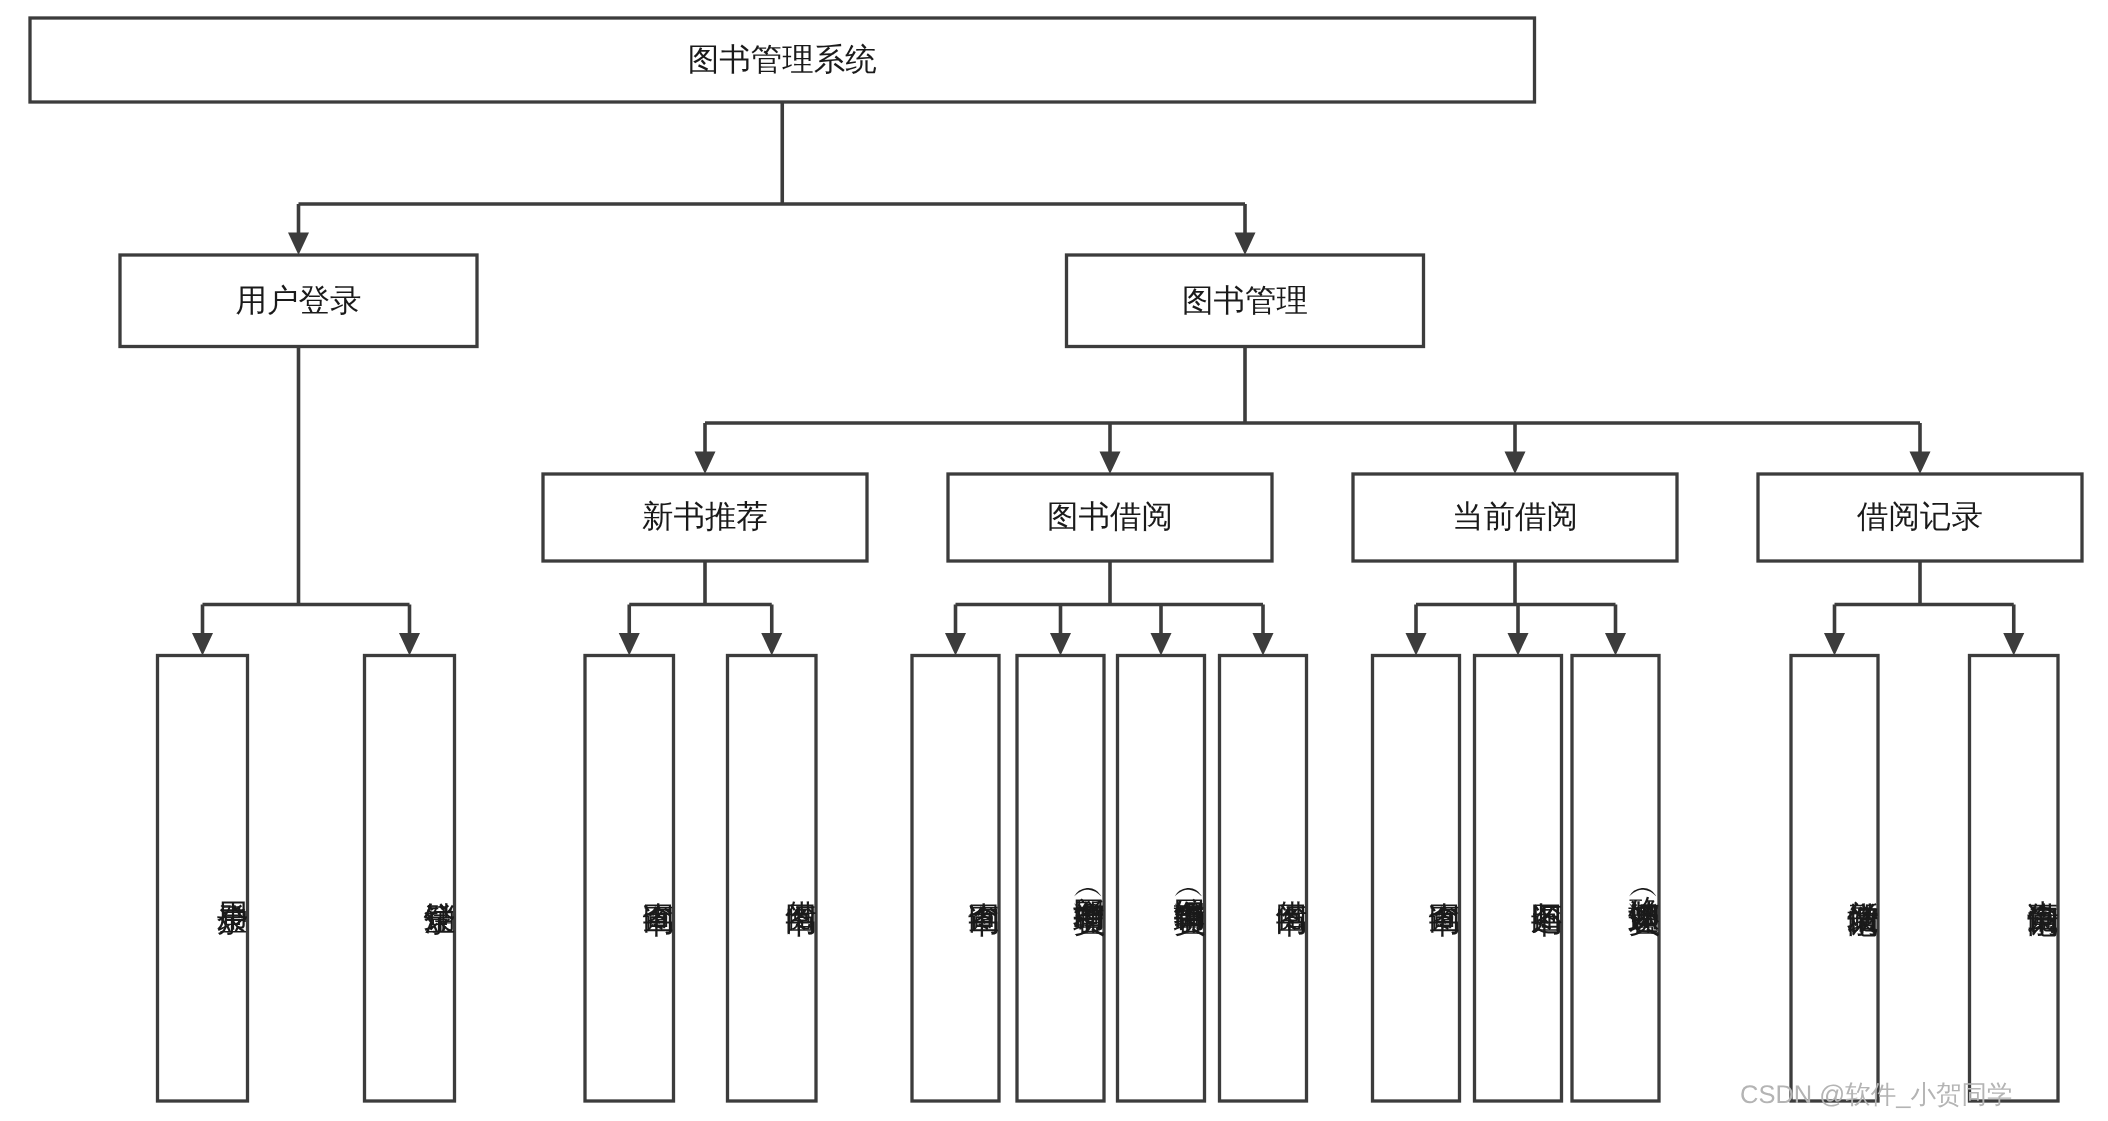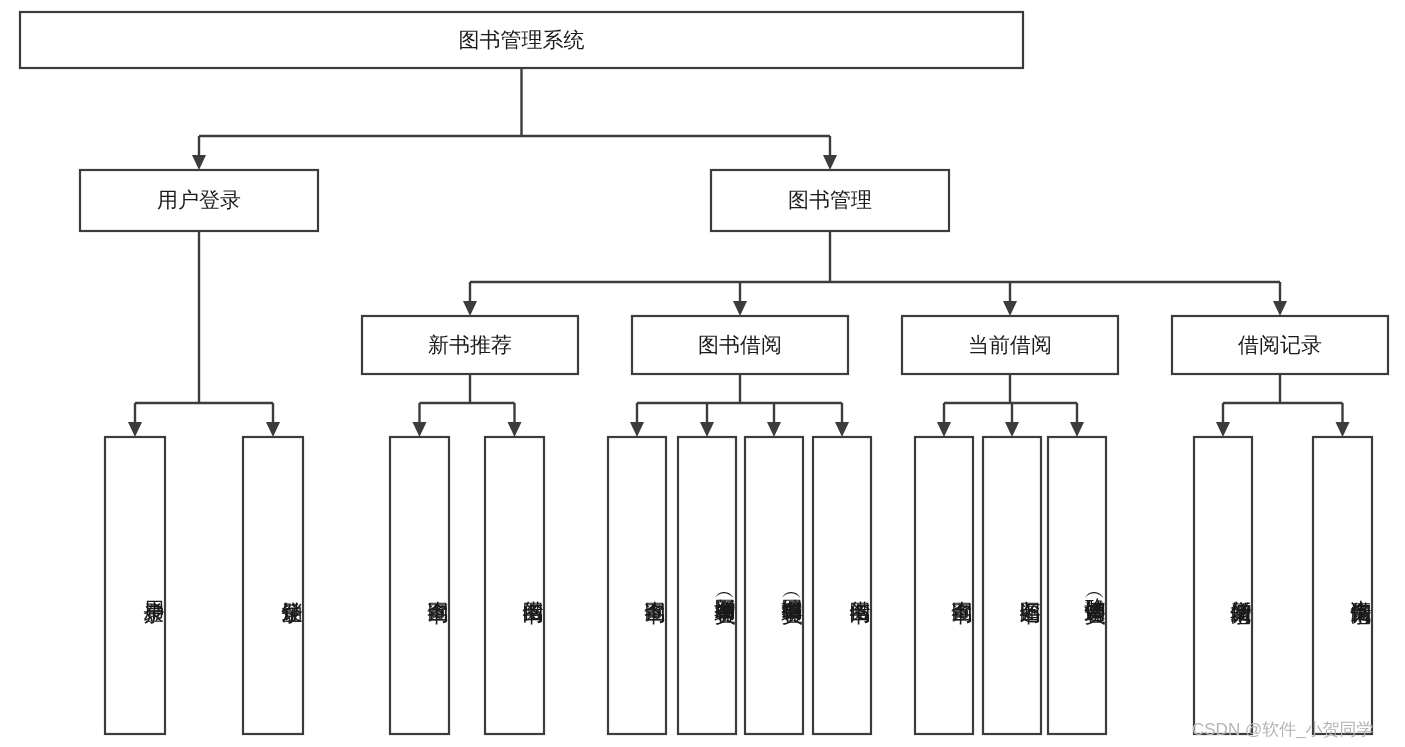--- a/index.html
+++ b/index.html
@@ -169,14 +169,14 @@
       <div class="leaf-label" style="left: 608px; top: 447px; width: 58px; height: 277px;">查询图书</div>
       <div class="leaf-label" style="left: 678px; top: 447px; width: 58px; height: 277px;">新增图书（管理员）</div>
       <div class="leaf-label" style="left: 745px; top: 447px; width: 58px; height: 277px;">编辑图书（管理员）</div>
       <div class="leaf-label" style="left: 813px; top: 447px; width: 58px; height: 277px;">借阅图书</div>
       <div class="leaf-label" style="left: 915px; top: 447px; width: 58px; height: 277px;">查询图书</div>
       <div class="leaf-label" style="left: 983px; top: 447px; width: 58px; height: 277px;">归还图书</div>
       <div class="leaf-label" style="left: 1048px; top: 447px; width: 58px; height: 277px;">确认归还（管理员）</div>
       <div class="leaf-label" style="left: 1194px; top: 447px; width: 58px; height: 277px;">新增借阅记录</div>
       <div class="leaf-label" style="left: 1313px; top: 447px; width: 59px; height: 277px;">查询借阅记录</div>
     </div>
-  <div class="watermark" style="left: 1192px; top: 718px;">CSDN @软件_小贺同学</div>
+  <div class="watermark" style="left: 1160px; top: 718px;">CSDN @软件_小贺同学</div>
 </div>
 
 </body></html>

